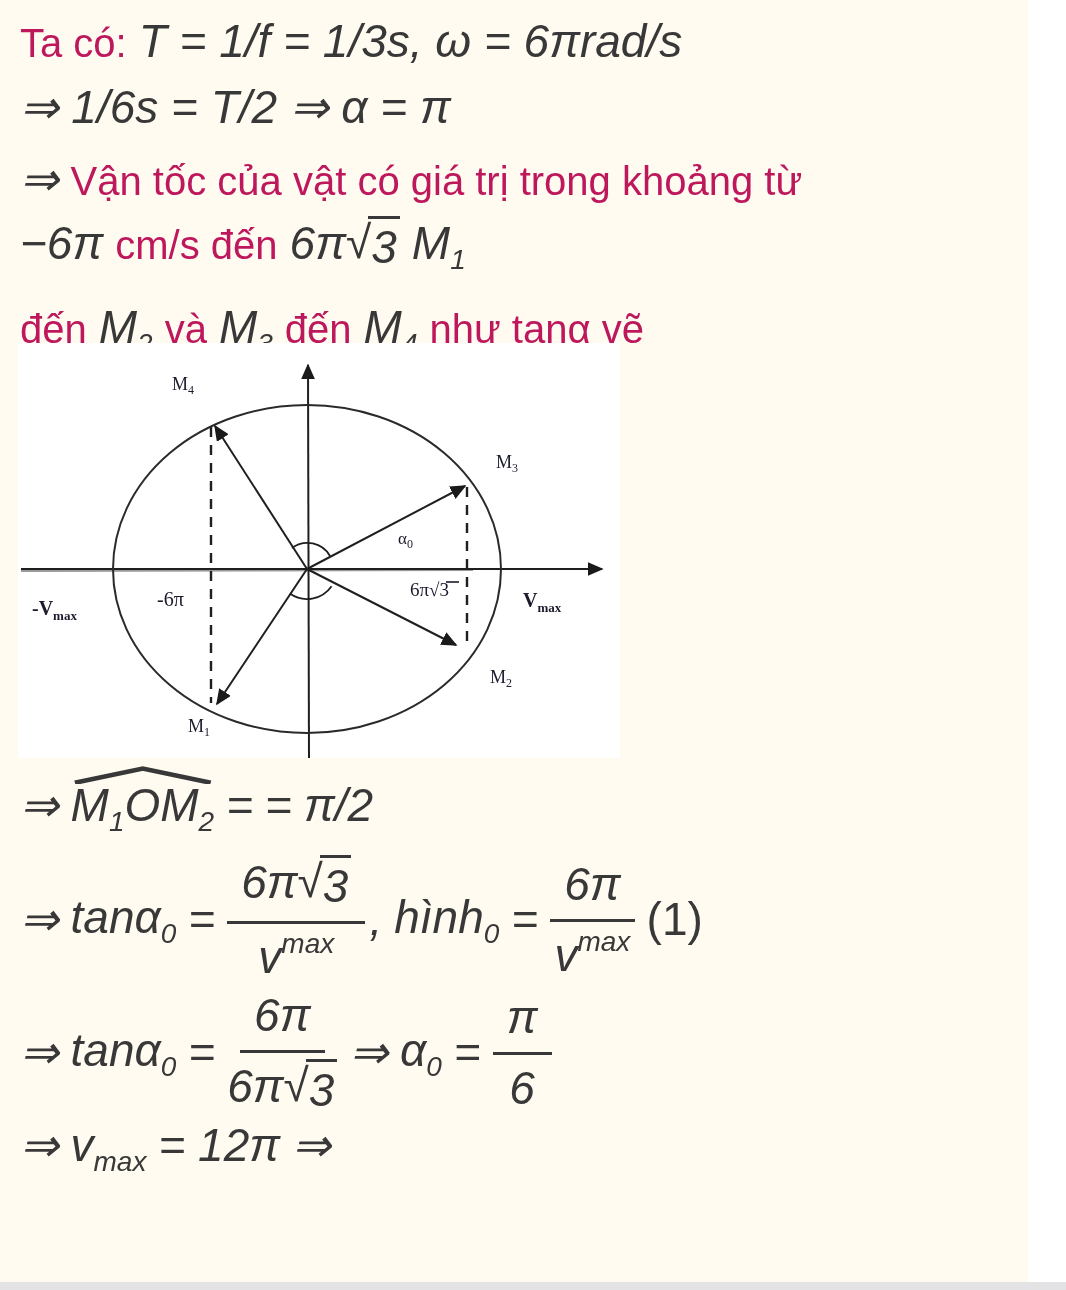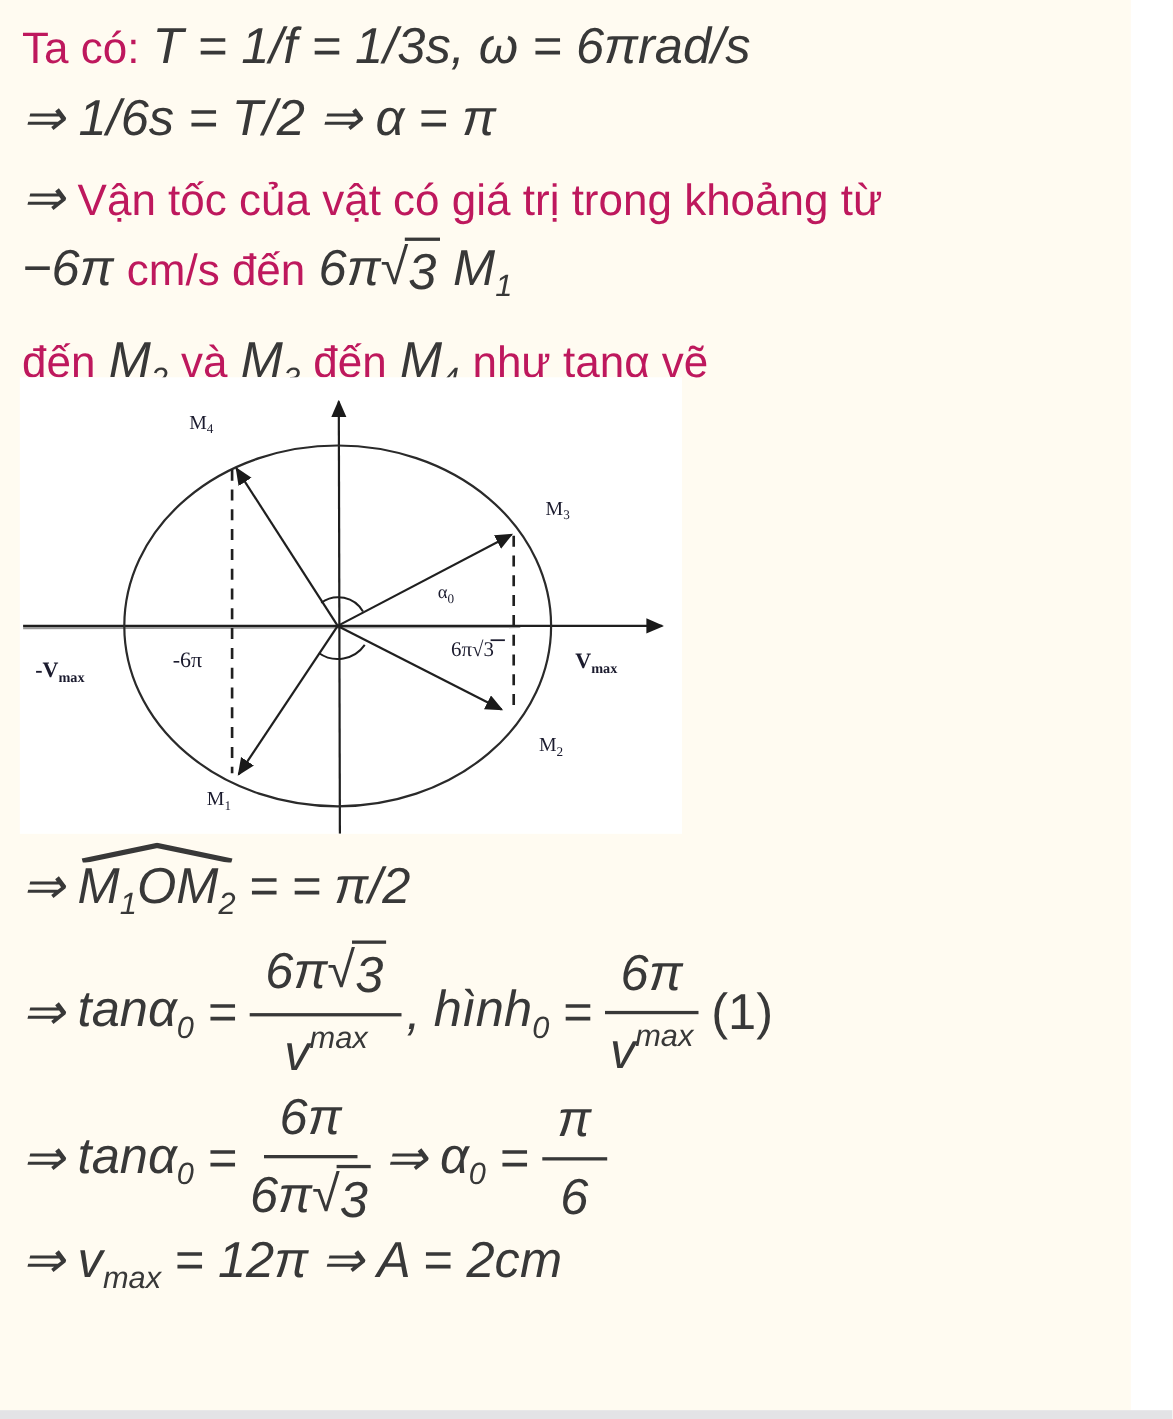--- a/index.html
+++ b/index.html
@@ -205,17 +205,16 @@
           <span class="m">6</span>
         </span>
     </span>
   </div>
 
   <div class="line" style="top:1118px">
     <span class="m">⇒</span>
     <span class="m"><span>v</span><sub>max</sub></span>
     <span class="m">= 12π</span>
     <span class="m">⇒</span>
-    <span class="m">A = 2cm</span>
   </div>
 
   <div class="bottom-strip"></div>
 </div>
 
 </body></html>

